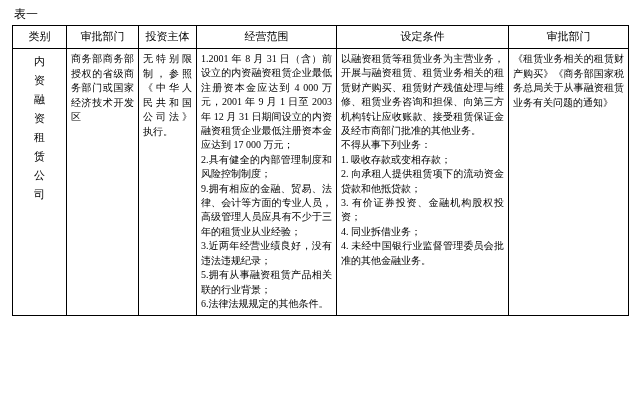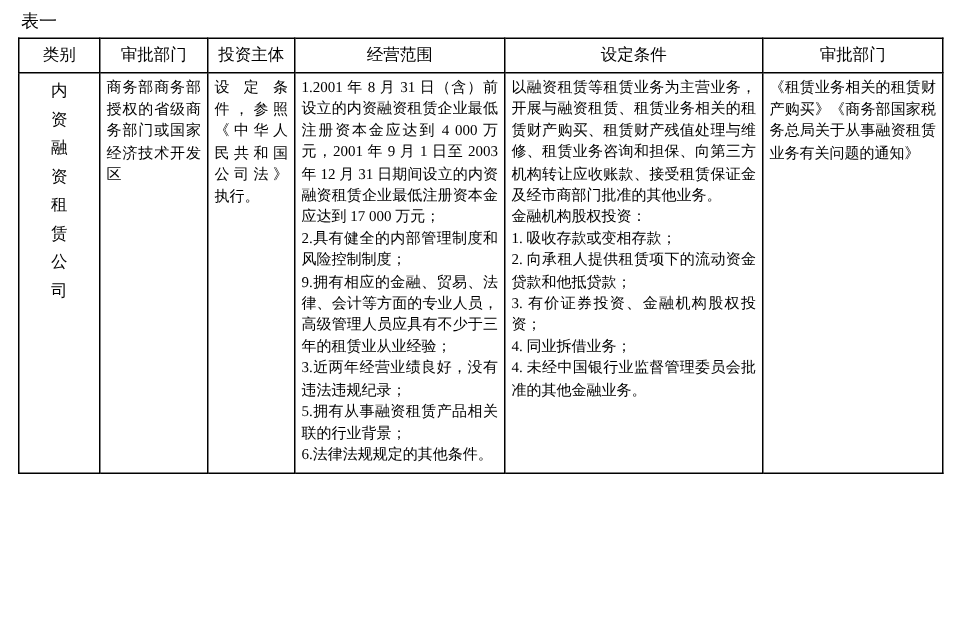--- a/index.html
+++ b/index.html
@@ -114,35 +114,35 @@
           <span class="cat-char">赁</span>
           <span class="cat-char">公</span>
           <span class="cat-char">司</span>
         </td>
 
         <td class="body-cell">
           <p>商务部商务部授权的省级商务部门或国家经济技术开发区</p>
         </td>
 
         <td class="body-cell">
-          <p>设定条件，参照《中华人民共和国公司法》执行。</p>
+          <p>无特别限制，参照《中华人民共和国公司法》执行。</p>
         </td>
 
         <td class="body-cell tight">
           <p>1.2001 年 8 月 31 日（含）前设立的内资融资租赁企业最低注册资本金应达到 4 000 万元，2001 年 9 月 1 日至 2003 年 12 月 31 日期间设立的内资融资租赁企业最低注册资本金应达到 17 000 万元；</p>
           <p>2.具有健全的内部管理制度和风险控制制度；</p>
           <p>9.拥有相应的金融、贸易、法律、会计等方面的专业人员，高级管理人员应具有不少于三年的租赁业从业经验；</p>
           <p>3.近两年经营业绩良好，没有违法违规纪录；</p>
           <p>5.拥有从事融资租赁产品相关联的行业背景；</p>
           <p>6.法律法规规定的其他条件。</p>
         </td>
 
         <td class="body-cell tight">
           <p>以融资租赁等租赁业务为主营业务，开展与融资租赁、租赁业务相关的租赁财产购买、租赁财产残值处理与维修、租赁业务咨询和担保、向第三方机构转让应收账款、接受租赁保证金及经市商部门批准的其他业务。</p>
-          <p>金融机构股权投资：</p>
+          <p>不得从事下列业务：</p>
           <p>1. 吸收存款或变相存款；</p>
           <p>2. 向承租人提供租赁项下的流动资金贷款和他抵贷款；</p>
           <p>3. 有价证券投资、金融机构股权投资；</p>
           <p>4. 同业拆借业务；</p>
           <p>4. 未经中国银行业监督管理委员会批准的其他金融业务。</p>
         </td>
 
         <td class="body-cell">
           <p>《租赁业务相关的租赁财产购买》《商务部国家税务总局关于从事融资租赁业务有关问题的通知》</p>
         </td>

